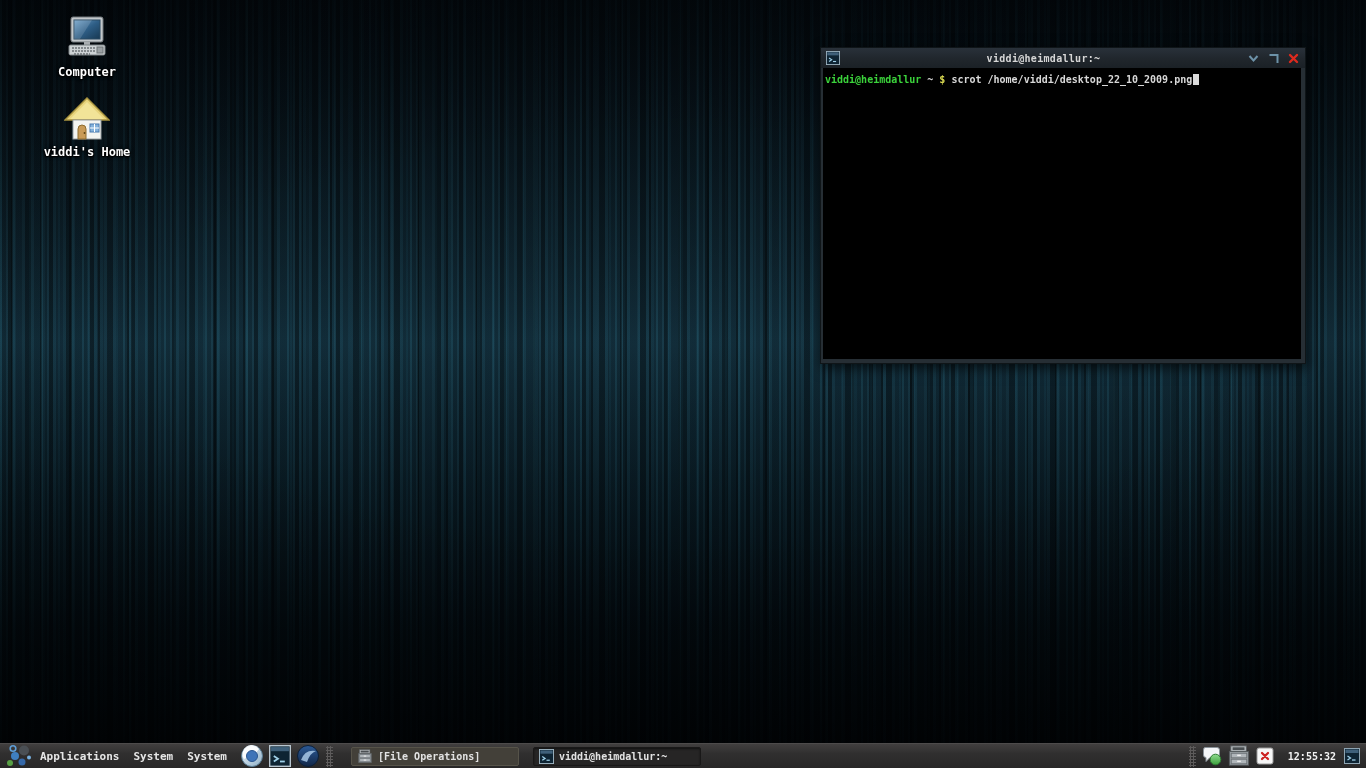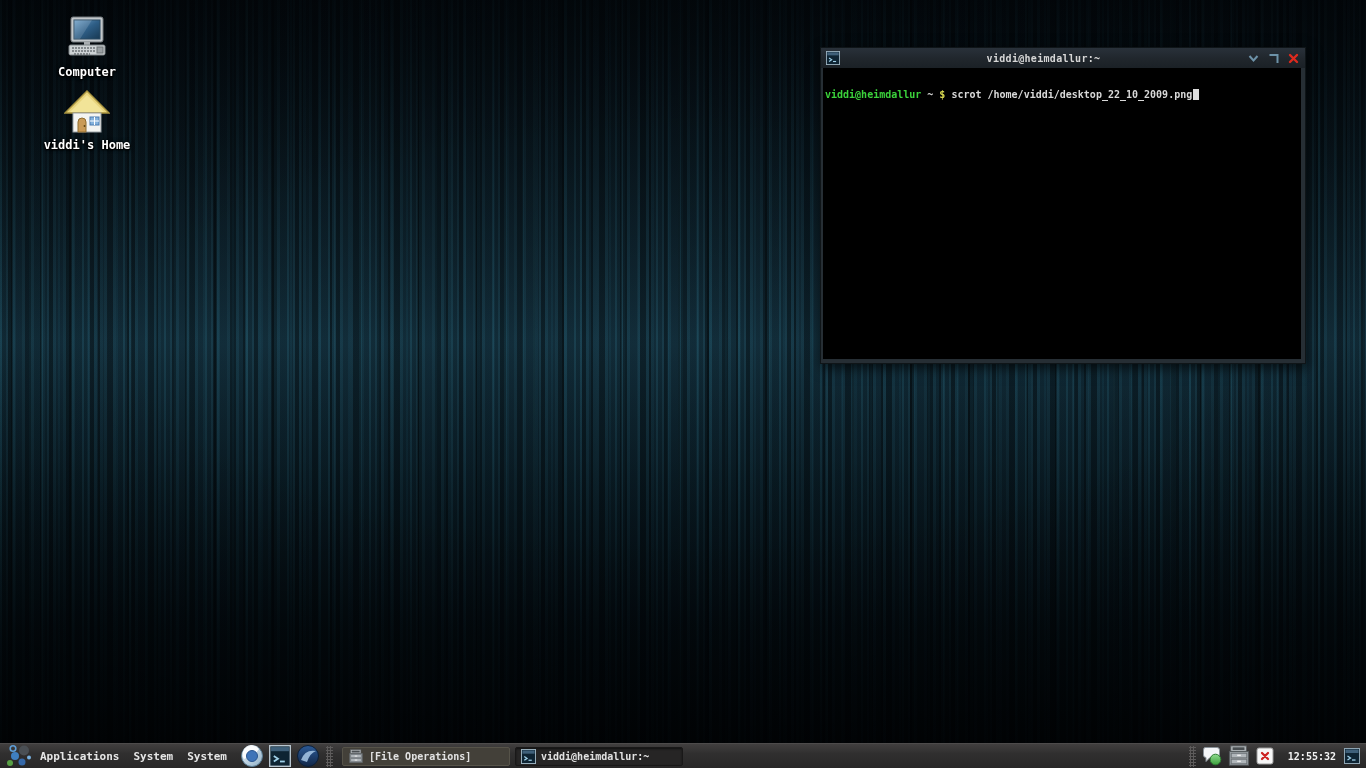--- a/index.html
+++ b/index.html
@@ -52,21 +52,21 @@
   }
   .titlebar .win-icon { display:flex; margin-right:4px; }
   .titlebar .title {
     flex:1; text-align:center; color:#d6d6d6; font-size:10px; font-weight:bold; letter-spacing:0.3px;
     white-space:nowrap; overflow:hidden;
   }
   .tb-btns { display:flex; align-items:center; gap:7px; margin-left:4px; }
   .tb-btn { display:flex; cursor:pointer; }
   .term-content {
     margin:0 4px 4px 2px; height:291px; background:#000; overflow:hidden;
-    padding:20px 2px; cursor:text;
+    padding:5px 2px; cursor:text;
   }
   .term-line { font-size:10px; font-weight:bold; line-height:14px; white-space:nowrap; }
   .p-user { color:#3bd23b; margin-right:6px; }
   .p-path { color:#cfcfcf; margin-right:6px; }
   .p-sym  { color:#d6d650; margin-right:6px; }
   .p-cmd  { color:#d8d8d8; }
   .cursor { display:inline-block; width:6px; height:11px; background:#dcdcdc; vertical-align:-2px; margin-left:1px; }
 
   
   .panel {
@@ -81,21 +81,21 @@
     color:#e6e6e6; font-size:11px; font-weight:bold; cursor:pointer; white-space:nowrap;
   }
   .launcher { margin:0 3px; display:flex; cursor:pointer; }
   .launcher.first { margin-left:7px; }
   .handle {
     width:7px; height:21px; margin:0 4px;
     background-image:radial-gradient(circle, #5d5b5b 1px, transparent 1.2px);
     background-size:3px 3px; cursor:grab;
   }
   .task-btn {
-    width:168px; height:19px; margin-left:5px; padding:0 5px;
+    width:168px; height:19px; margin-left:14px; padding:0 5px;
     display:flex; align-items:center; gap:5px; border-radius:2px; cursor:pointer;
   }
   .task-btn.flash { background:#434039; border:1px solid #565349; }
   .task-btn.active { background:#262525; border:1px solid #191818; box-shadow:inset 0 1px 2px rgba(0,0,0,0.55); }
   .task-label { color:#e2e2e2; font-size:10px; font-weight:bold; white-space:nowrap; overflow:hidden; }
   .spacer { flex:1; }
   .tray-icon { margin:0 2px; display:flex; cursor:pointer; }
   .clock { color:#f2f2f2; font-size:10px; font-weight:bold; margin:0 7px 0 12px; cursor:pointer; white-space:nowrap; }
   .pager { margin-right:5px; display:flex; cursor:pointer; }
 </style>
@@ -121,21 +121,21 @@
       <g stroke="#6e7477" stroke-width="1.4">
         <line x1="8" y1="32" x2="31" y2="32" stroke-dasharray="2 1"></line>
         <line x1="8" y1="35" x2="31" y2="35" stroke-dasharray="2 1"></line>
         <line x1="10" y1="38" x2="26" y2="38" stroke-dasharray="2 1"></line>
       </g>
       <rect x="33" y="31" width="6" height="6" fill="#9aa0a3" stroke="#6e7477"></rect>
     </svg>
     <span class="icon-label">Computer</span>
   </div>
 
-  <div class="desk-icon" style="top:89px;text-align:right;">
+  <div class="desk-icon" style="top:96px;text-align:right;">
     <svg width="46" height="46" viewBox="0 0 46 46">
       <polygon points="23,2 1,24 45,24" fill="#e8d47c" stroke="#a8933f" stroke-width="1.5"></polygon>
       <polygon points="23,6 6,23 40,23" fill="#f2e498"></polygon>
       <rect x="9" y="24" width="28" height="19" fill="#f4f4f1" stroke="#9aa0a3"></rect>
       <path d="M14 43 v-10 a4 4 0 0 1 8 0 v10 z" fill="#c99a56" stroke="#8f6c2e"></path>
       <circle cx="20.5" cy="37" r="0.9" fill="#5a4010"></circle>
       <rect x="26" y="28" width="9" height="8" fill="#85b2dc" stroke="#4a7ab0"></rect>
       <line x1="30.5" y1="28" x2="30.5" y2="36" stroke="#ffffff" stroke-width="1"></line>
       <line x1="26" y1="32" x2="35" y2="32" stroke="#ffffff" stroke-width="1"></line>
     </svg>

